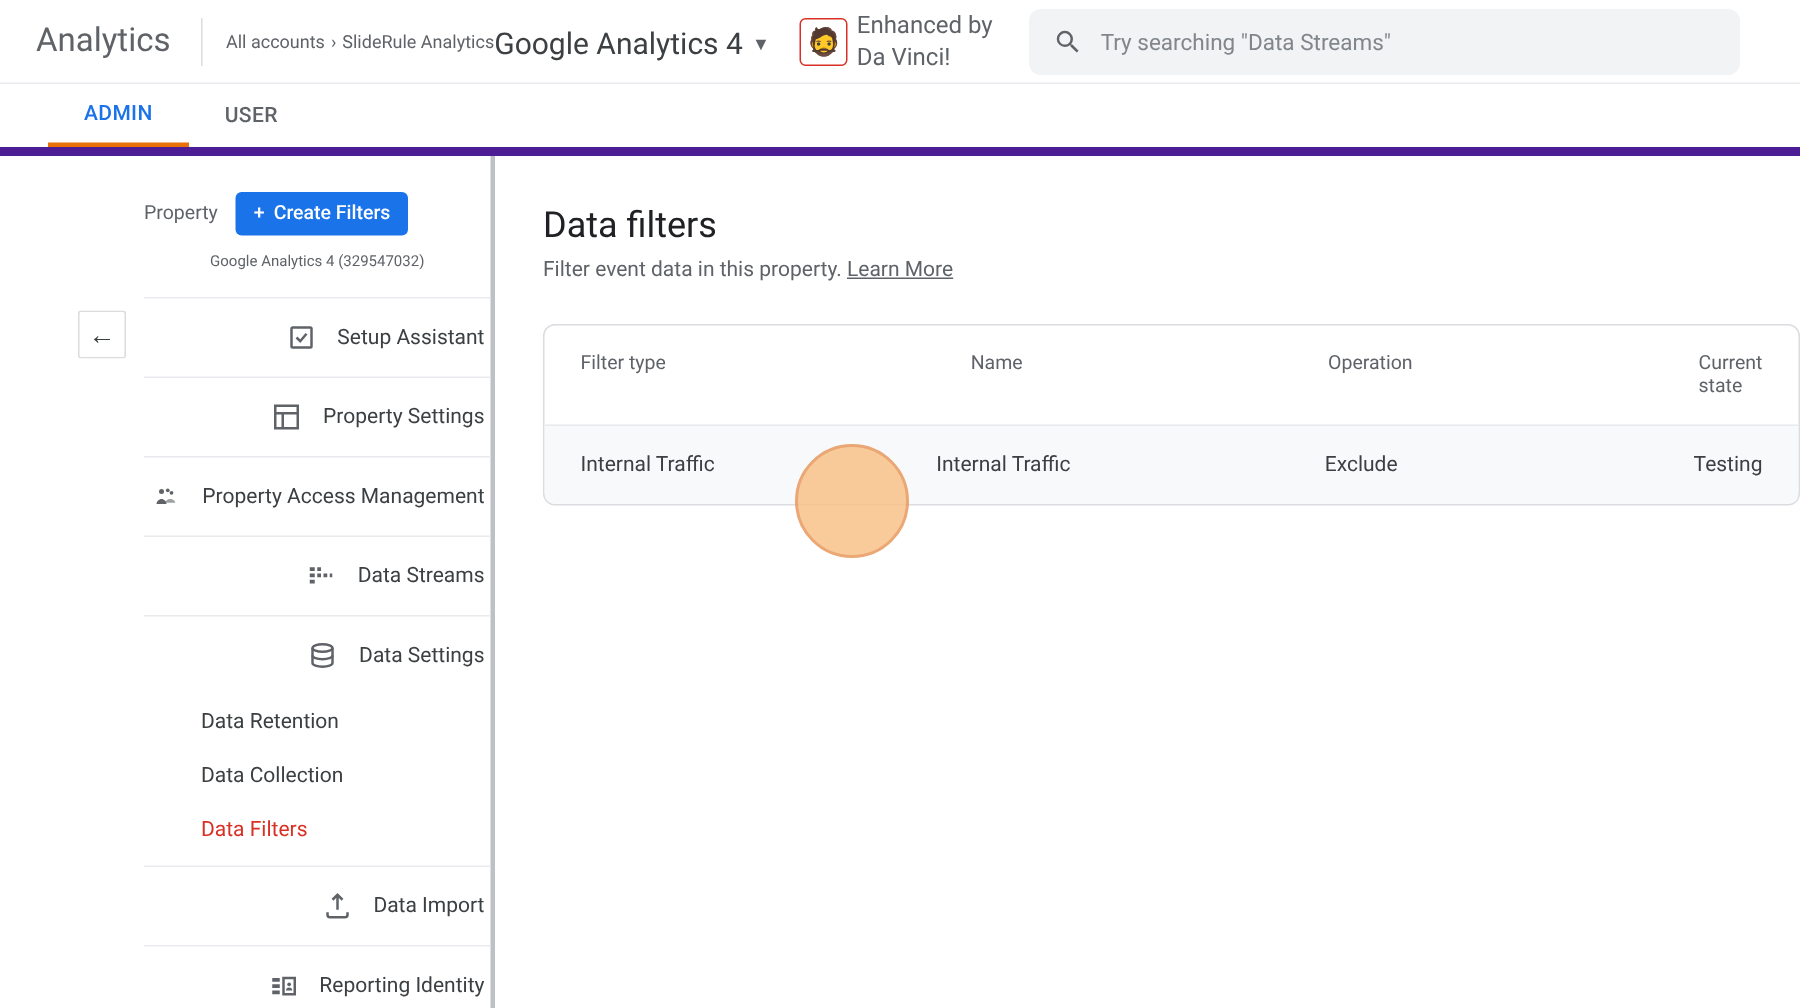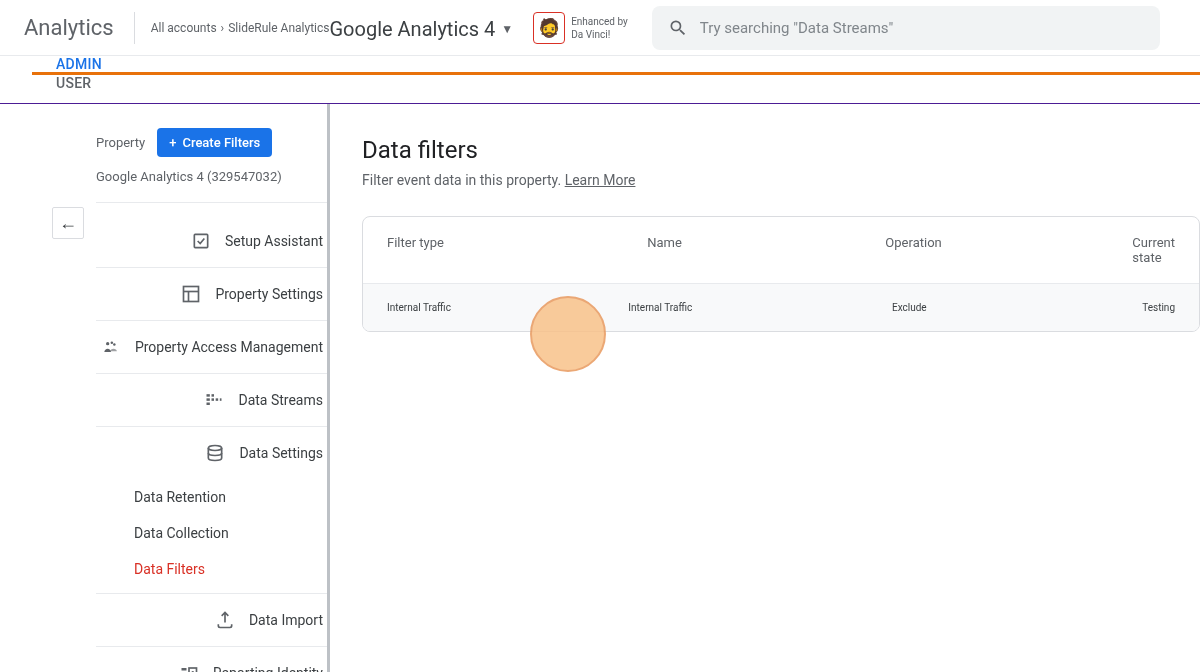--- a/index.html
+++ b/index.html
@@ -7,37 +7,37 @@
     
     .header { display: flex; align-items: center; height: 56px; border-bottom: 1px solid #e8eaed; padding: 0 8px; }
     .logo-section { display: flex; align-items: center; padding: 0 16px; }
     .logo-text { font-size: 22px; color: #5f6368; font-weight: 400; text-align: right; }
     .divider { width: 1px; height: 32px; background: #dadce0; margin: 0 4px; }
     .breadcrumb-section { display: flex; flex-direction: row; padding: 0 12px; }
     .breadcrumb { font-size: 12px; color: #5f6368; display: flex; align-items: center; gap: 4px; }
     .property-selector { display: flex; align-items: center; gap: 6px; font-size: 20px; color: #3c4043; margin-top: 2px; }
     .ext-badge { display: flex; align-items: center; gap: 6px; margin-left: 8px; }
     .ext-icon { width: 32px; height: 32px; border: 1.5px solid #d93025; border-radius: 4px; display: flex; align-items: center; justify-content: center; font-size: 18px; }
-    .ext-text { font-size: 10px; color: #5f6368; line-height: 1.3; }
+    .ext-text { font-size: 16px; color: #5f6368; line-height: 1.3; }
     .search-bar { flex: 1; margin-left: 24px; margin-right: 32px; height: 44px; background: #f1f3f4; border-radius: 8px; display: flex; align-items: center; padding: 0 16px; gap: 12px; }
     .search-bar input { border: none; background: transparent; font-size: 15px; color: #5f6368; flex: 1; outline: none; }
     .search-bar input::placeholder { color: #80868b; }
     
-    .tabs { display: flex; height: 48px; border-bottom: 1px solid #4c1d95; padding-left: 32px; flex-direction: column; }
+    .tabs { display: flex; height: 48px; border-bottom: 6px solid #4c1d95; padding-left: 32px; }
     .tab { padding: 0 24px; display: flex; align-items: center; font-size: 14px; font-weight: 500; color: #5f6368; cursor: pointer; letter-spacing: 0.25px; }
     .tab.active { color: #1a73e8; border-bottom: 3px solid #e8710a; }
     
     .main { display: flex; height: calc(100% - 104px); }
     .collapse-btn { width: 32px; height: 32px; border: 1px solid #dadce0; background: #fff; border-radius: 2px; display: flex; align-items: center; justify-content: center; position: absolute; left: 52px; top: 207px; cursor: pointer; z-index: 10; }
     
     .sidebar { width: 330px; padding: 24px 0 16px 96px; border-right: 3px solid #bdc1c6; overflow-y: auto; }
     .sidebar-header { display: flex; align-items: center; gap: 12px; margin-bottom: 12px; }
     .sidebar-label { font-size: 13px; color: #5f6368; }
     .create-btn { background: #1a73e8; color: #fff; border: none; border-radius: 4px; padding: 7px 12px; font-size: 13px; font-weight: 500; display: flex; align-items: center; gap: 6px; cursor: pointer; }
-    .property-name { font-size: 13px; color: #5f6368; padding-bottom: 18px; border-bottom: 1px solid #e8eaed; margin-bottom: 12px; }
+    .property-name { font-size: 10px; color: #5f6368; padding-bottom: 18px; border-bottom: 1px solid #e8eaed; margin-bottom: 0; text-align: center; }
     
     .nav-item { display: flex; align-items: center; gap: 14px; padding: 16px 4px; border-bottom: 1px solid #e8eaed; cursor: pointer; justify-content: flex-end; }
     .nav-item .icon { width: 20px; height: 20px; color: #5f6368; flex-shrink: 0; display: flex; align-items: center; justify-content: center; }
     .nav-item .label { font-size: 14px; color: #3c4043; }
     .nav-subitem { padding: 10px 4px 10px 38px; font-size: 14px; color: #3c4043; cursor: pointer; }
     .nav-subitem.active { color: #d93025; }
     .nav-sub-wrap { border-bottom: 1px solid #e8eaed; padding-bottom: 6px; }
     
     .content { flex: 1; padding: 32px 0 0 32px; overflow: hidden; }
     .page-title { font-size: 24px; color: #202124; font-weight: 400; margin-bottom: 8px; }
@@ -45,21 +45,21 @@
     .page-subtitle a { color: #5f6368; text-decoration: underline; }
     
     .table { border: 1px solid #dadce0; border-radius: 8px; overflow: hidden; }
     .table-header { display: flex; padding: 18px 0; }
     .table-row { display: flex; padding: 18px 0; background: #f8f9fa; border-top: 1px solid #e8eaed; position: relative; }
     .col { padding: 0 24px; font-size: 13px; color: #5f6368; }
     .col-name { width: 265px; }
     .col-type { width: 290px; }
     .col-op { width: 275px; }
     .col-state { flex: 1; }
-    .table-row .col { font-size: 10px; color: #3c4043; }
+    .table-row .col { font-size: 14px; color: #3c4043; }
     
     .highlight-circle { position: absolute; width: 76px; height: 76px; background: #f9c28a; opacity: 0.85; border-radius: 50%; border: 2px solid #e8995e; left: 530px; top: 296px; pointer-events: none; z-index: 20; }
     
     svg { width: 100%; height: 100%; }
   </style>
 </head>
 <body>
 
 <div class="header">
   <div class="logo-section">

